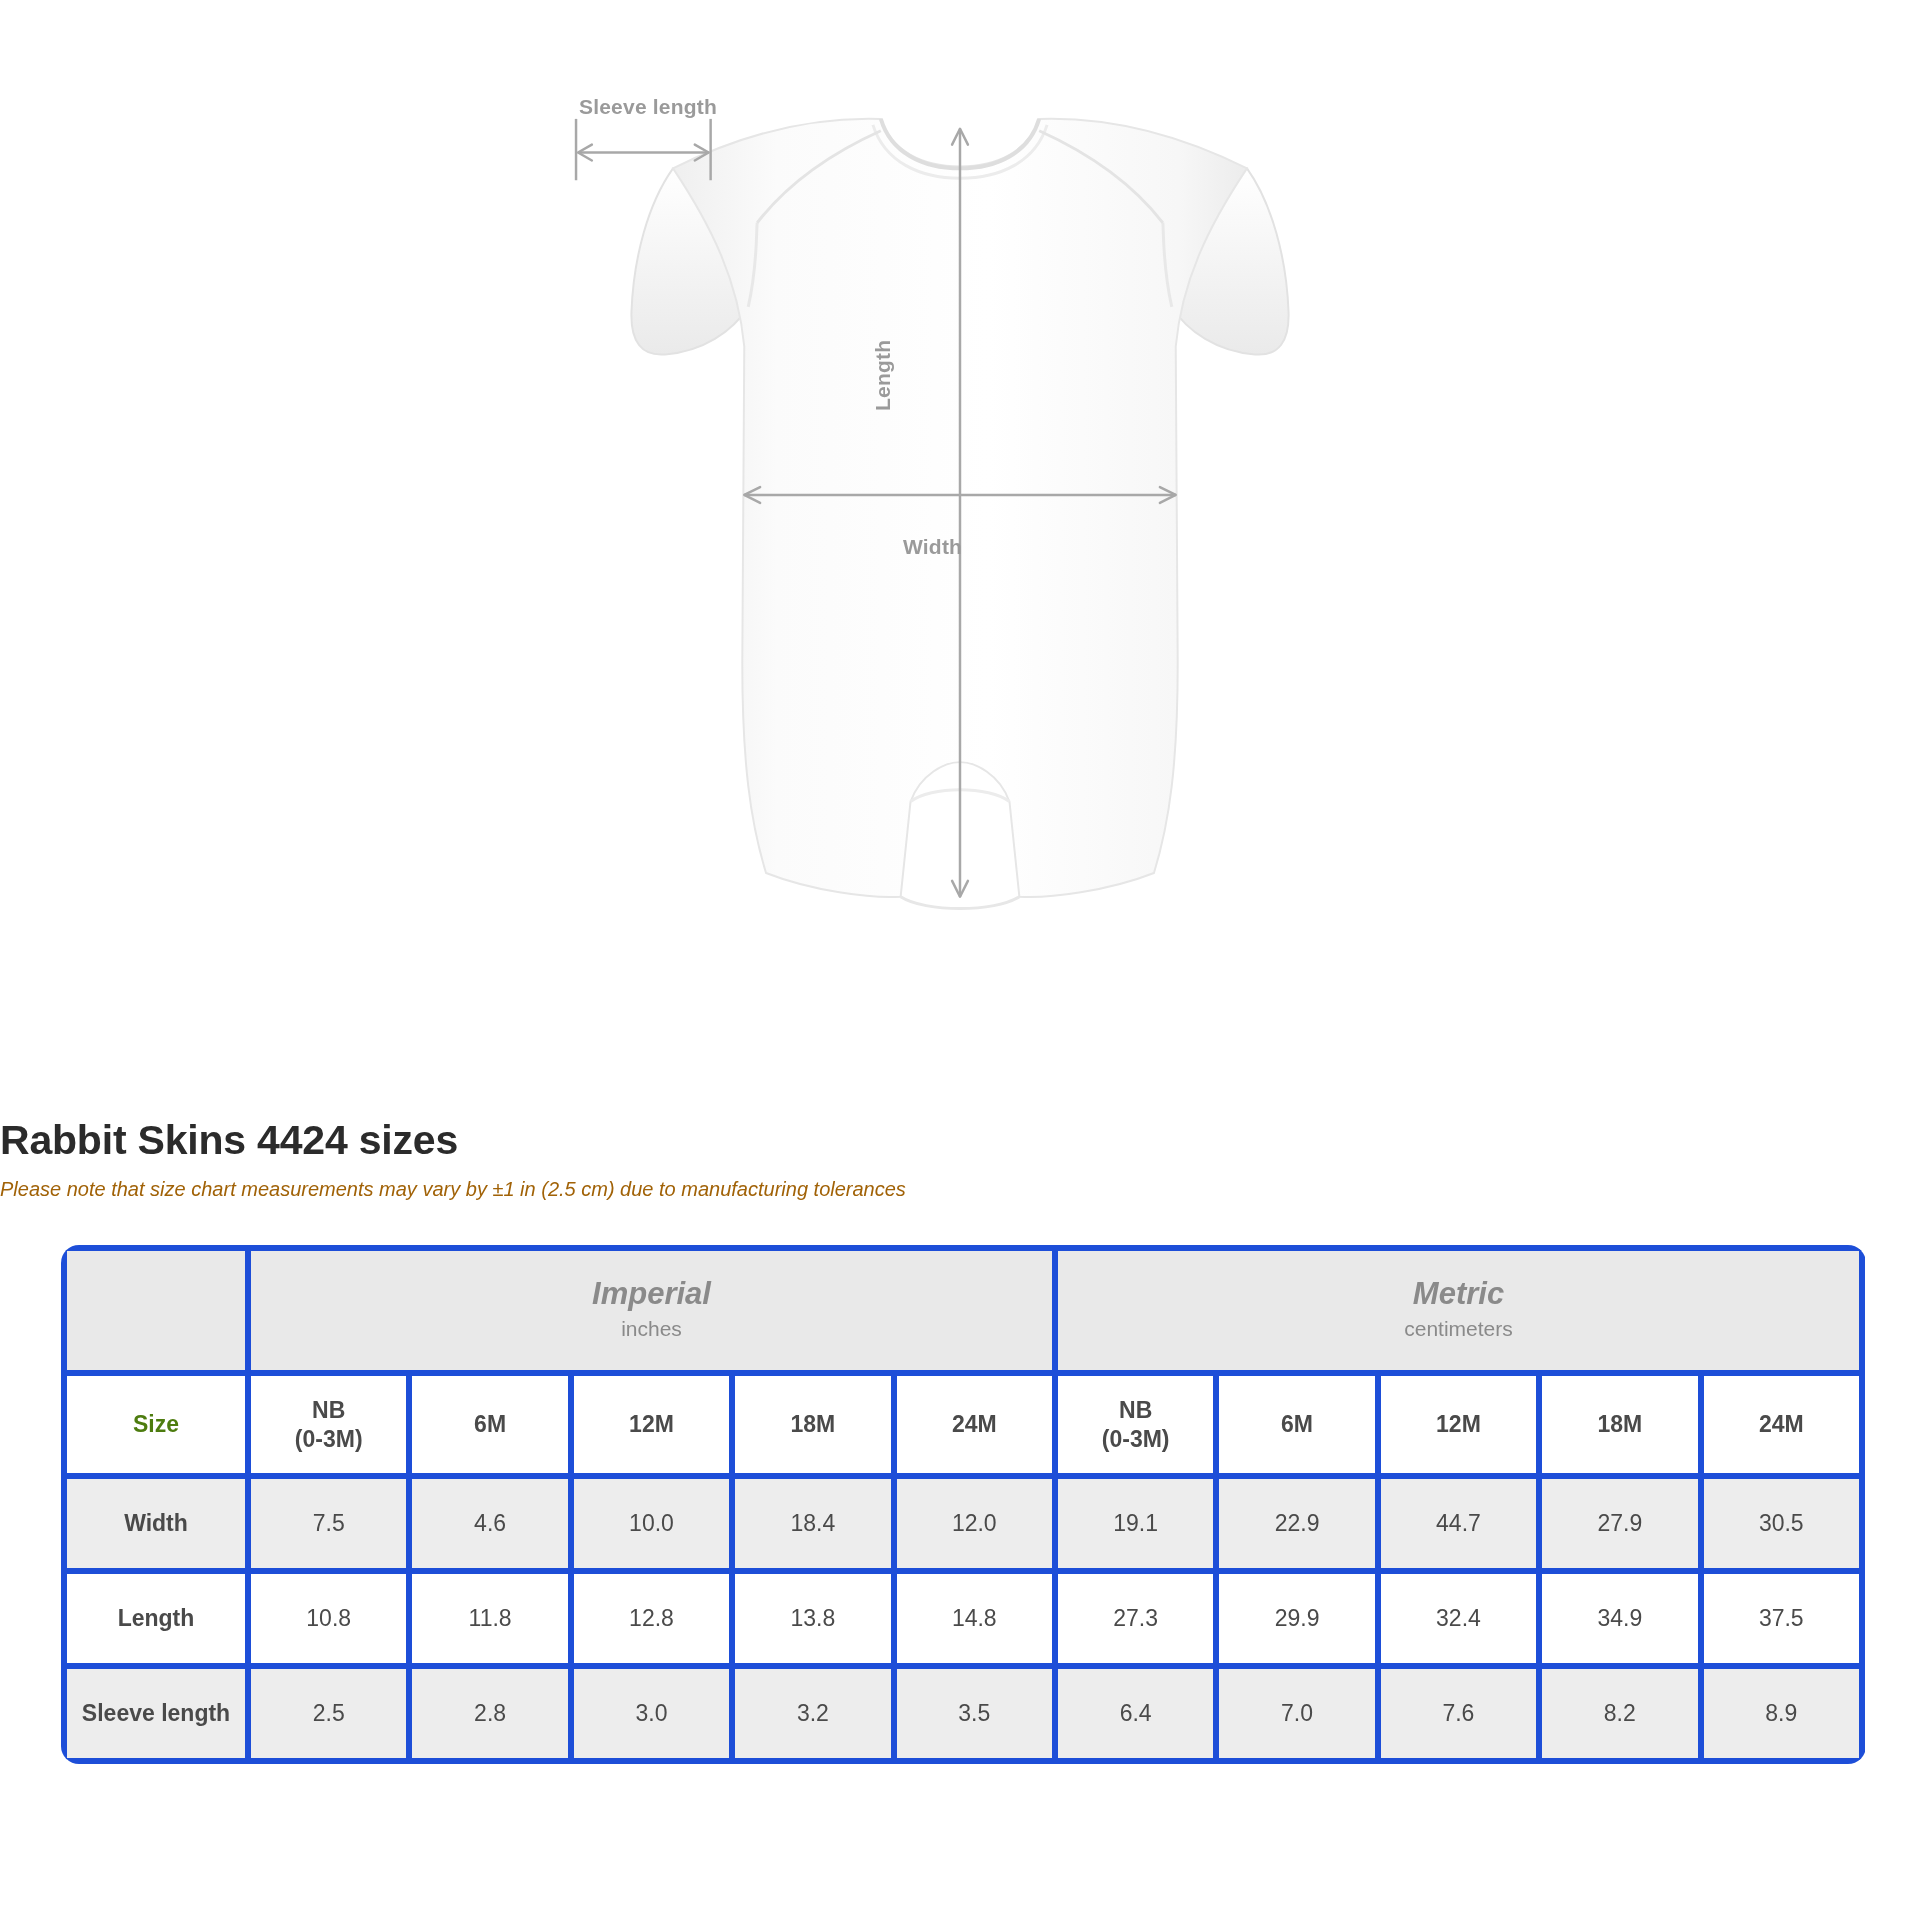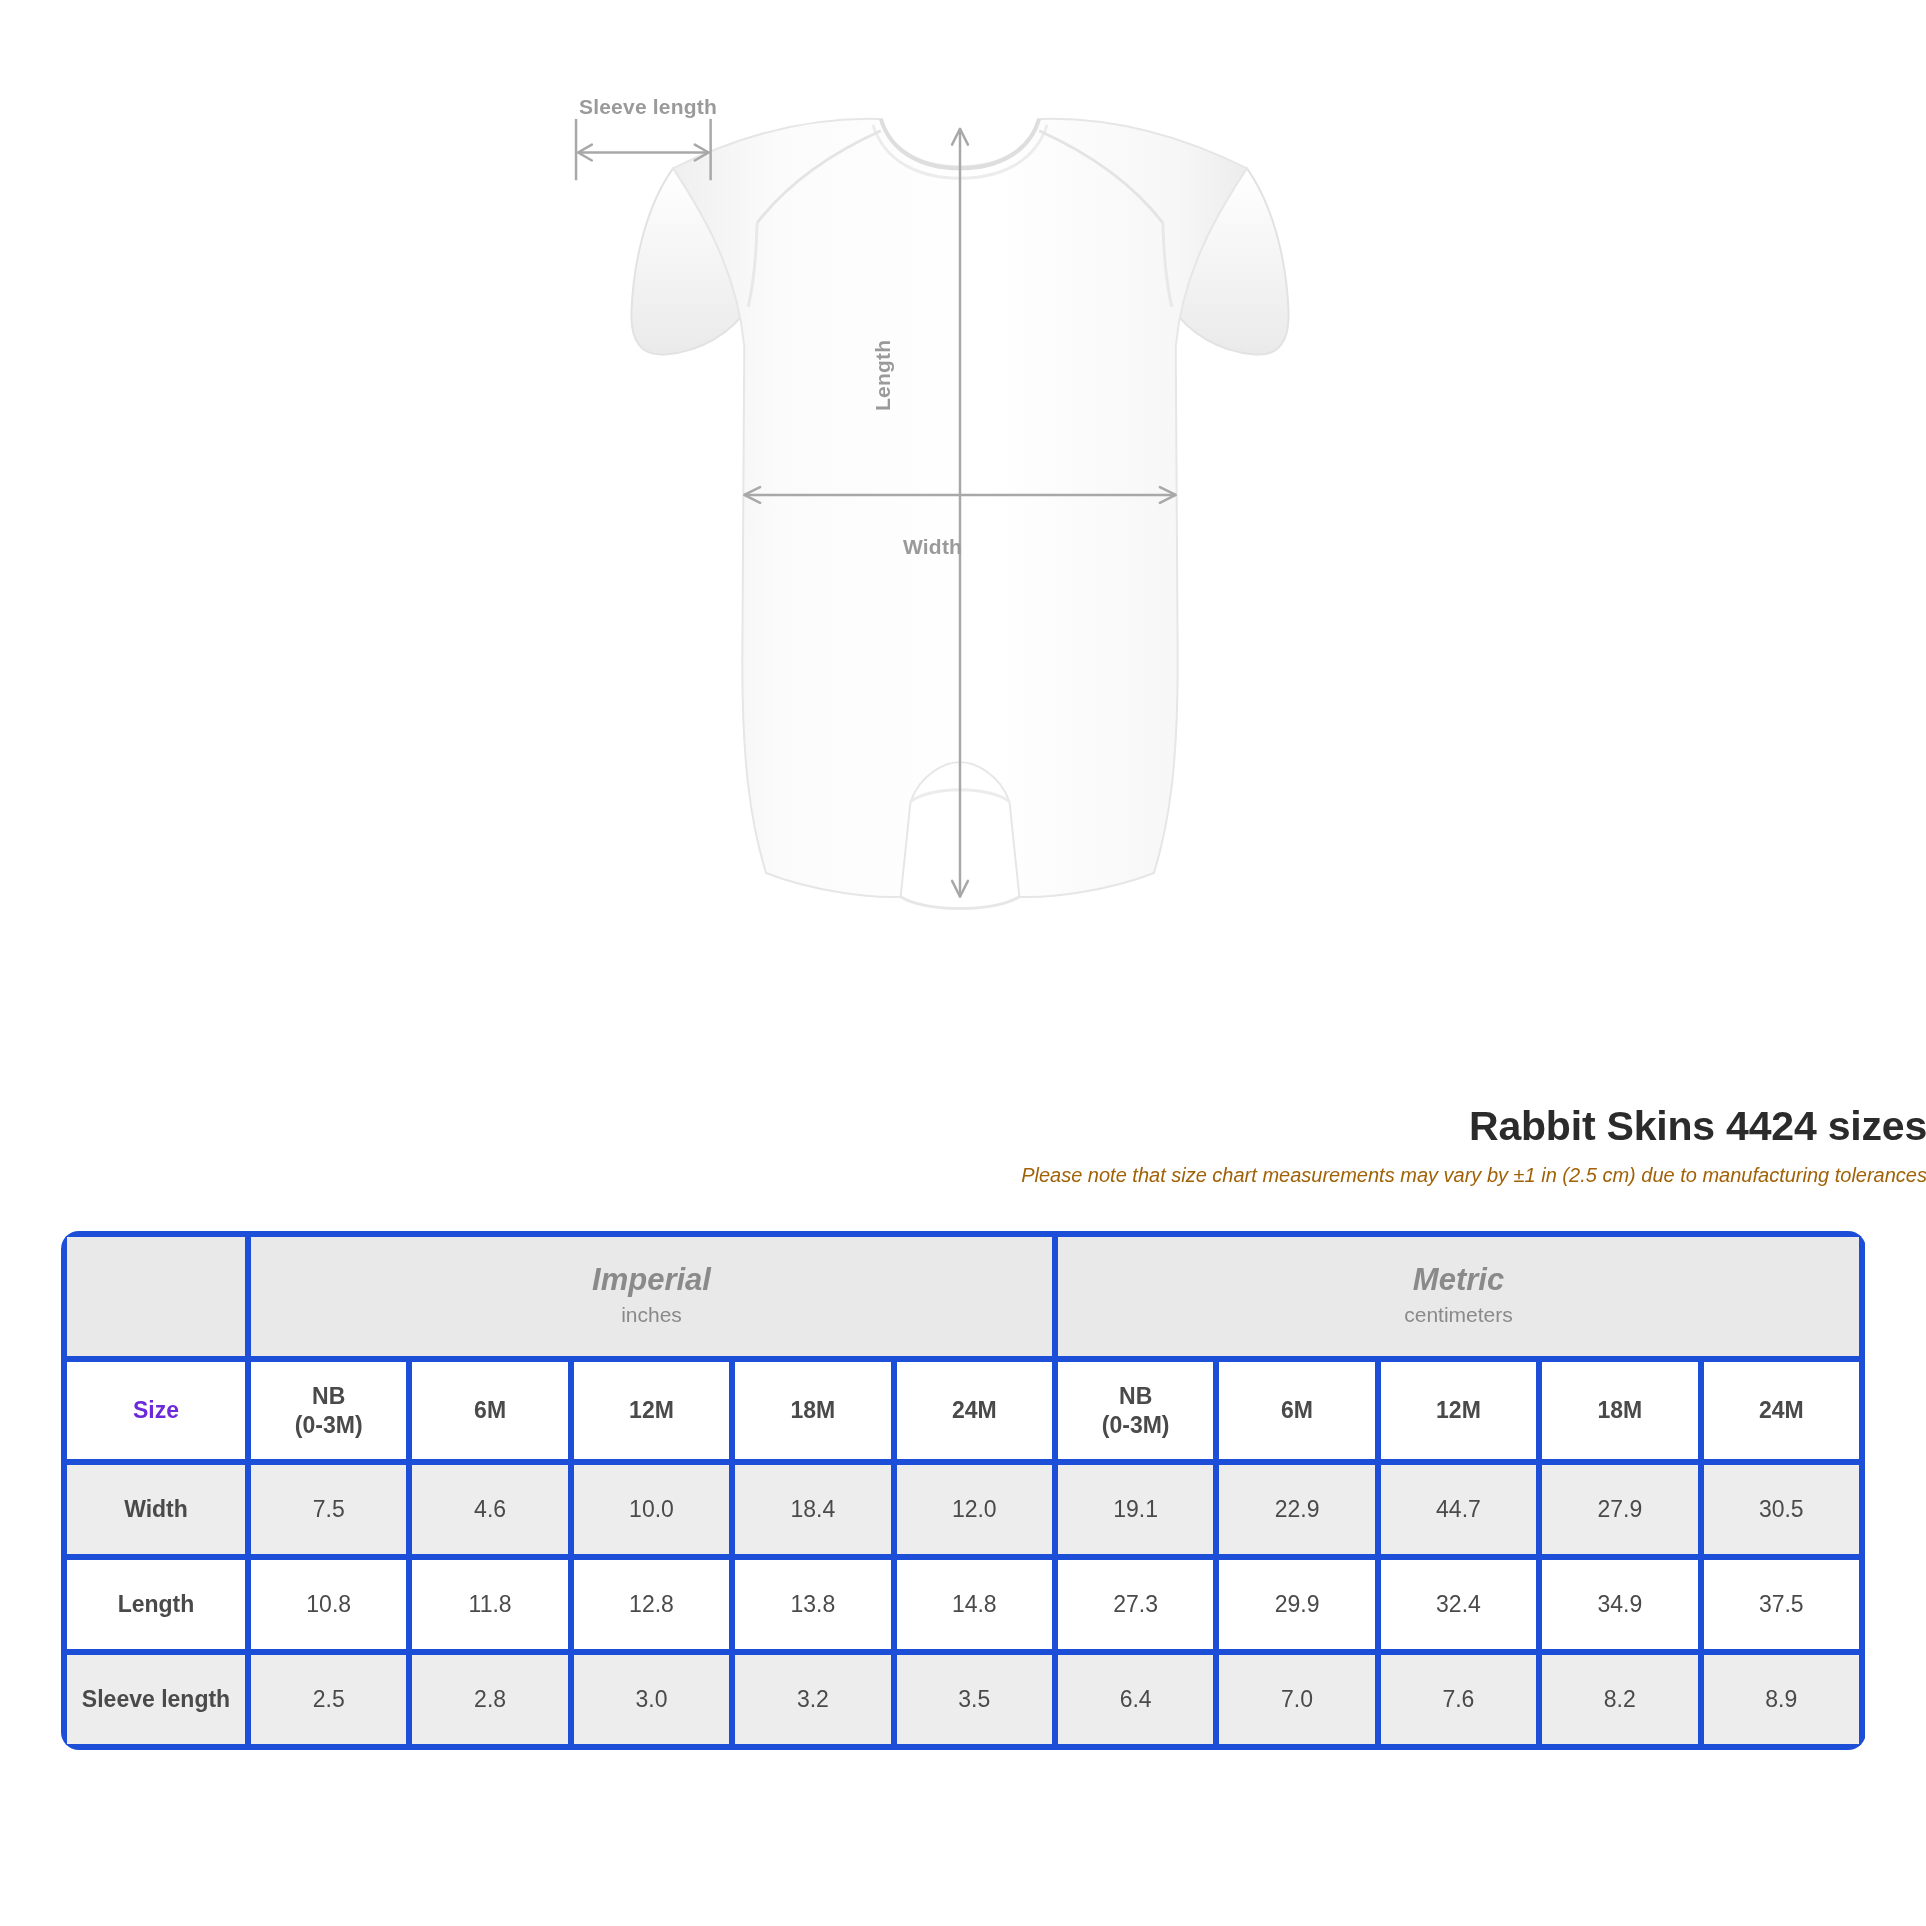--- a/index.html
+++ b/index.html
@@ -52,22 +52,22 @@
   .label-width  { left: 903px; top: 535px; }
   .label-length {
     left: 871px;
     top: 411px;
     transform: rotate(-90deg);
     transform-origin: left top;
   }
 
   
   .title-block {
-    text-align: right;
-    margin-top: 24px;
+    text-align: left;
+    margin-top: 38px;
   }
   .chart-title {
     font-size: 41px;
     font-weight: bold;
     color: #2b2b2b;
     margin: 0 0 14px 0;
     letter-spacing: -0.2px;
   }
   .chart-note {
     font-size: 20px;
@@ -115,21 +115,21 @@
   .corner-cell { background: #e9e9e9 !important; }
 
   .head-row td {
     background: #ffffff;
     height: 95px;
     font-weight: bold;
     color: #5a5a5a;
     font-size: 23px;
     line-height: 1.25;
   }
-  .head-row td.rowlabel { color: #6d28d9; }
+  .head-row td.rowlabel { color: #4d7c0f; }
 
   .data-row td {
     height: 87px;
     font-size: 25px;
     color: #4a4a4a;
   }
   .row-shaded td { background: #ededed; }
   .row-plain td { background: #ffffff; }
   td.rowlabel {
     font-weight: bold;

